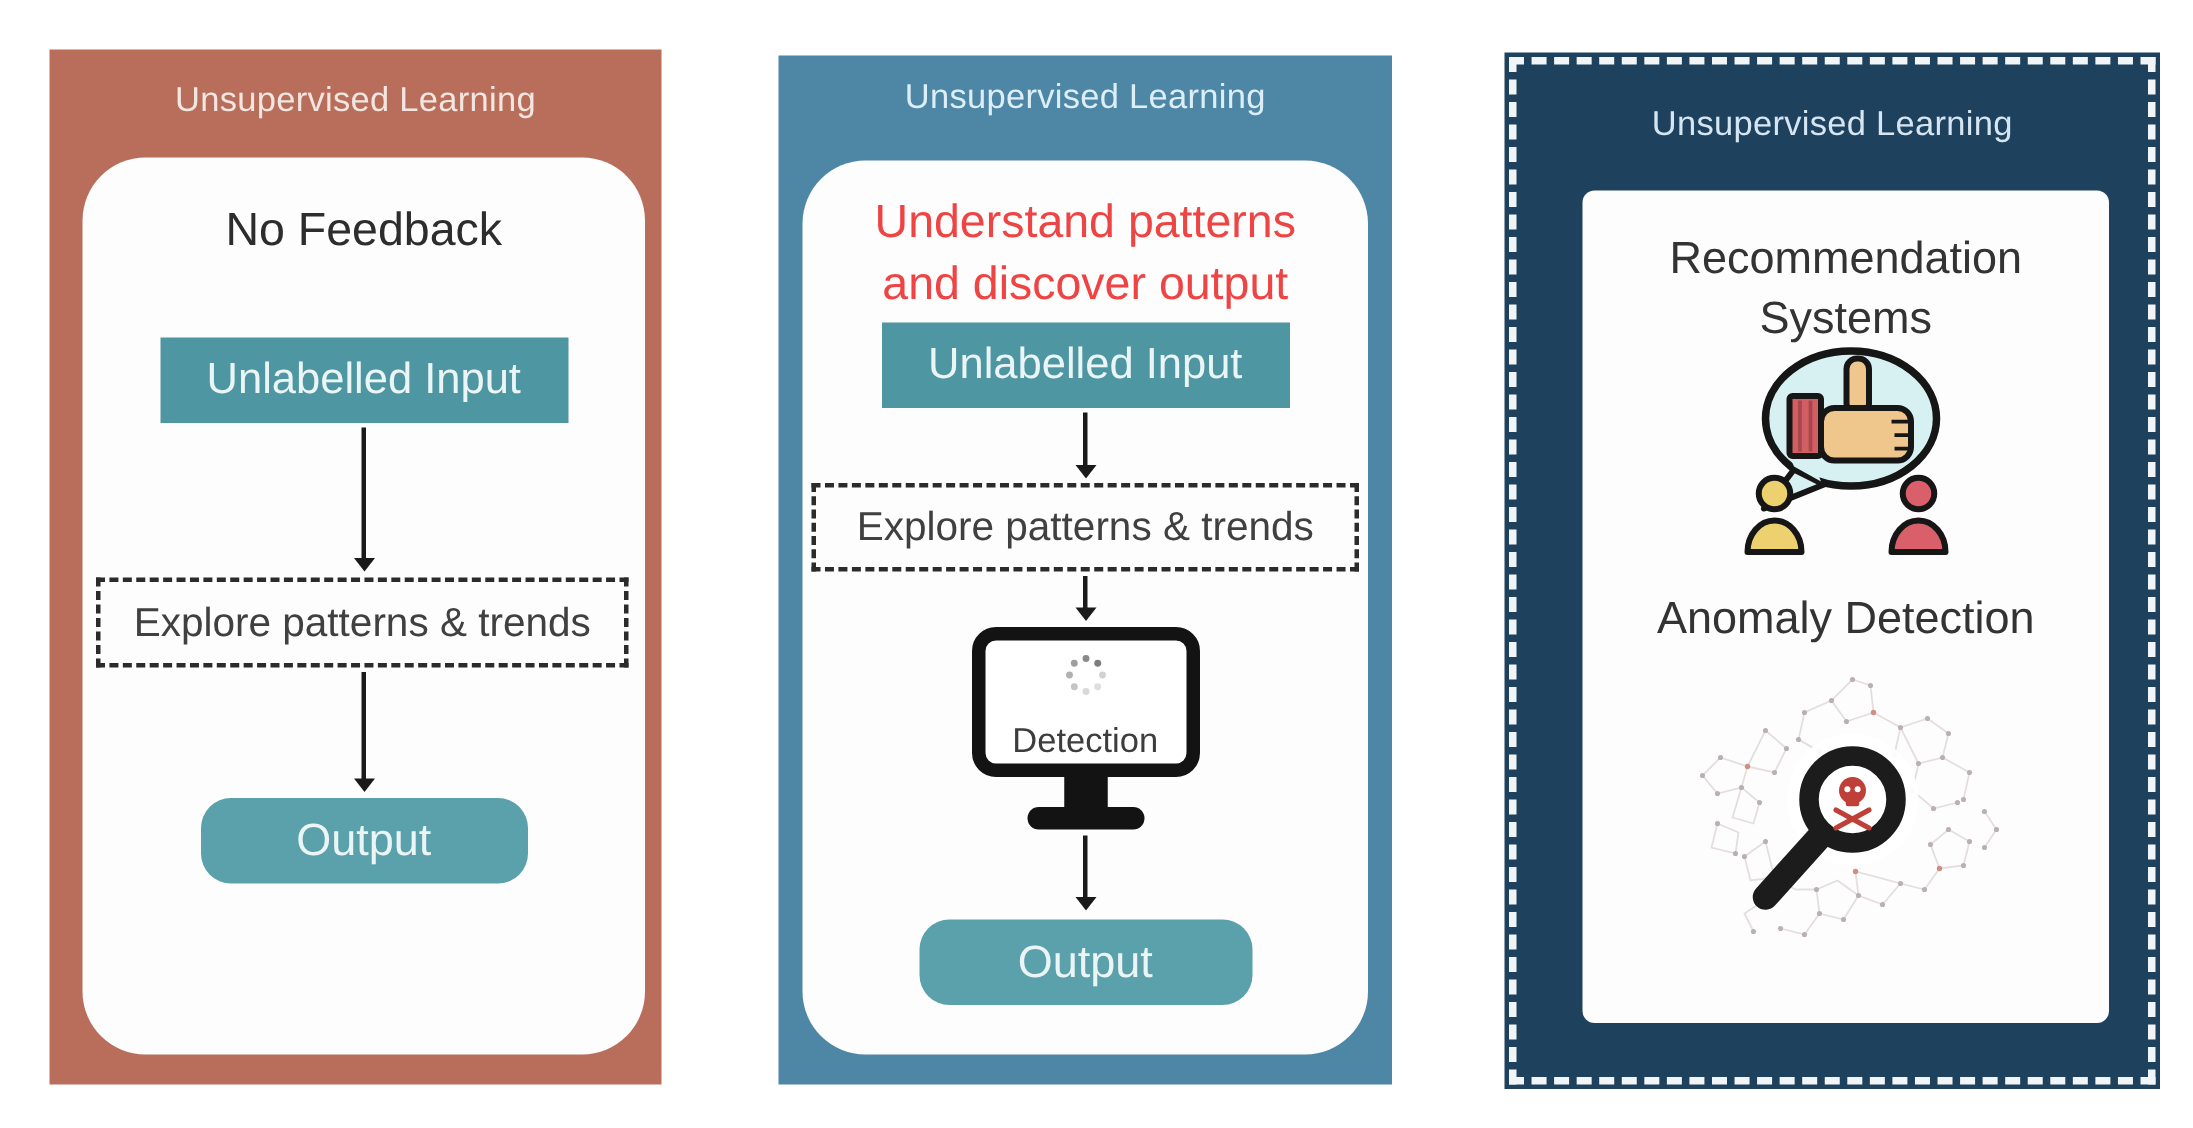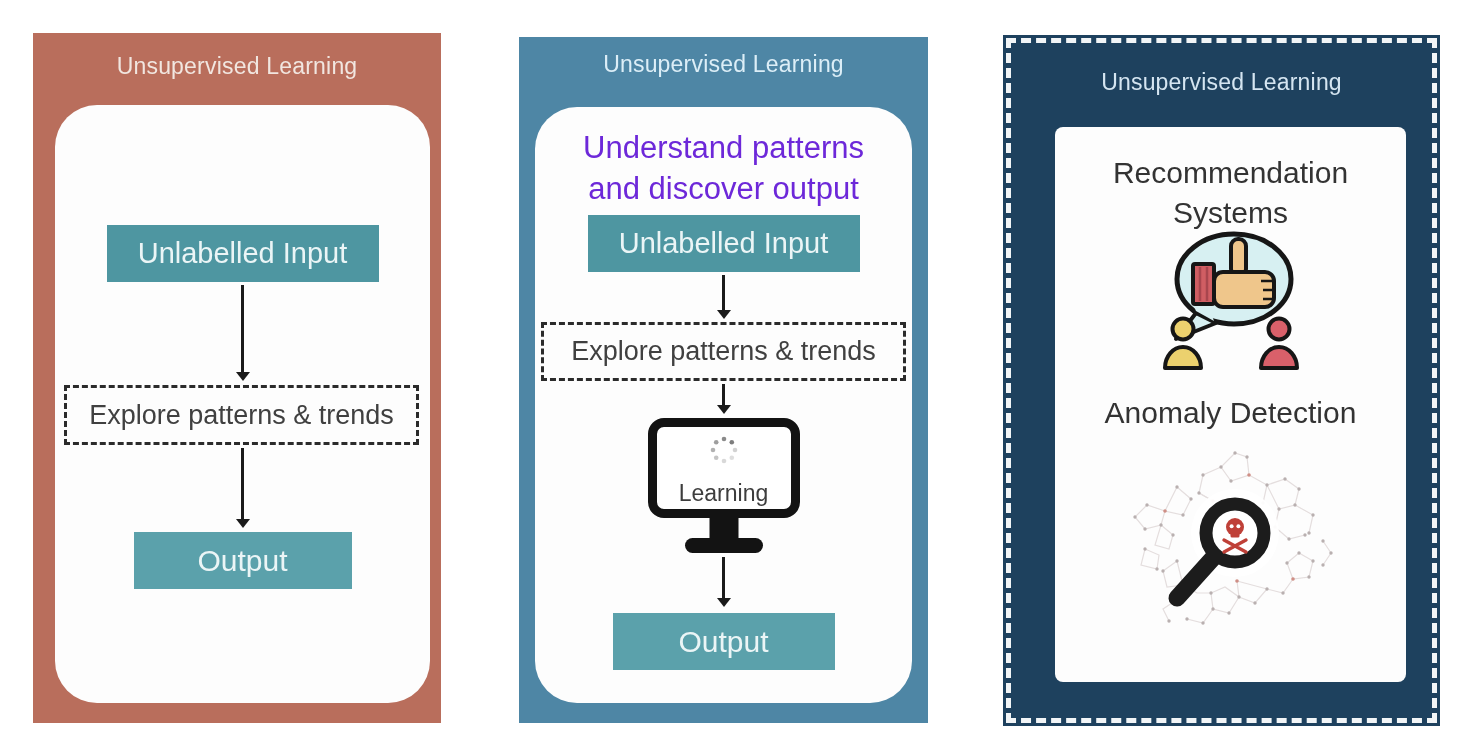--- a/index.html
+++ b/index.html
@@ -26,30 +26,30 @@
   .panel-left  .card{left:22px;right:11px;top:72px;bottom:20px;}
   .panel-middle .card{left:16px;right:16px;top:70px;bottom:20px;}
   .panel-right .card{left:52px;right:34px;top:92px;bottom:44px;border-radius:8px;}
 
   .note{
     position:absolute;top:30px;left:0;right:0;text-align:center;
     font-size:31px;color:#2d2d2d;
   }
   .desc{
     position:absolute;top:20px;left:50%;transform:translateX(-50%);
-    width:330px;text-align:center;font-size:31px;line-height:41px;color:#6d28d9;
+    width:330px;text-align:center;font-size:31px;line-height:41px;color:#ef4444;
   }
 
   .teal-box{
     position:absolute;left:50%;transform:translateX(-50%);
     display:flex;align-items:center;justify-content:center;
     color:#ebf5f6;white-space:nowrap;
   }
   .input-box{background:#4e96a1;width:272px;height:57px;font-size:29px;}
-  .output-box{background:#5ba1ab;width:218px;height:57px;font-size:30px;}
+  .output-box{background:#5ba1ab;width:218px;height:57px;font-size:30px;border-radius:20px;}
   .panel-left  .input-box{top:120px;}
   .panel-left  .output-box{top:427px;}
   .panel-middle .input-box{top:108px;}
   .panel-middle .output-box{top:506px;width:222px;}
 
   .dashed-box{
     position:absolute;border:3px dashed #2b2b2b;box-sizing:border-box;
     display:flex;align-items:center;justify-content:center;
     font-size:27px;color:#404040;white-space:nowrap;background:#fdfdfd;
   }
@@ -101,20 +101,21 @@
   .icon2{top:314px;}
 </style>
 </head>
 <body>
 
 <div>
 
   <section class="panel panel-left">
     <div class="panel-title">Unsupervised Learning</div>
     <div class="card">
+      <div class="note">No Feedback</div>
       <div class="teal-box input-box">Unlabelled Input</div>
       <div class="arrow a1"></div>
       <div class="dashed-box">Explore patterns &amp; trends</div>
       <div class="arrow a2"></div>
       <div class="teal-box output-box">Output</div>
     </div>
   </section>
 
   <section class="panel panel-middle">
     <div class="panel-title">Unsupervised Learning</div>
@@ -131,21 +132,21 @@
             <circle cx="17" cy="6" r="2.3" opacity="0.9"></circle>
             <circle cx="24.8" cy="9.2" r="2.3" opacity="1"></circle>
             <circle cx="28" cy="17" r="2.3" opacity="0.35"></circle>
             <circle cx="24.8" cy="24.8" r="2.3" opacity="0.25"></circle>
             <circle cx="17" cy="28" r="2.3" opacity="0.3"></circle>
             <circle cx="9.2" cy="24.8" r="2.3" opacity="0.45"></circle>
             <circle cx="6" cy="17" r="2.3" opacity="0.6"></circle>
             <circle cx="9.2" cy="9.2" r="2.3" opacity="0.75"></circle>
           </g>
         </svg>
-        <div class="algo-label">Learning</div>
+        <div class="algo-label">Detection</div>
       </div>
       <div class="stand-neck"></div>
       <div class="stand-base"></div>
 
       <div class="arrow a3"></div>
       <div class="teal-box output-box">Output</div>
     </div>
   </section>
 
   <section class="panel panel-right">

